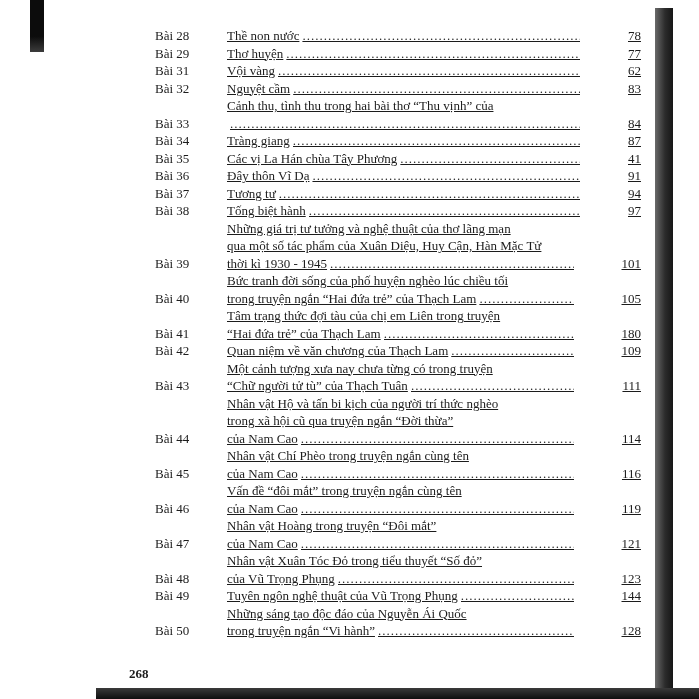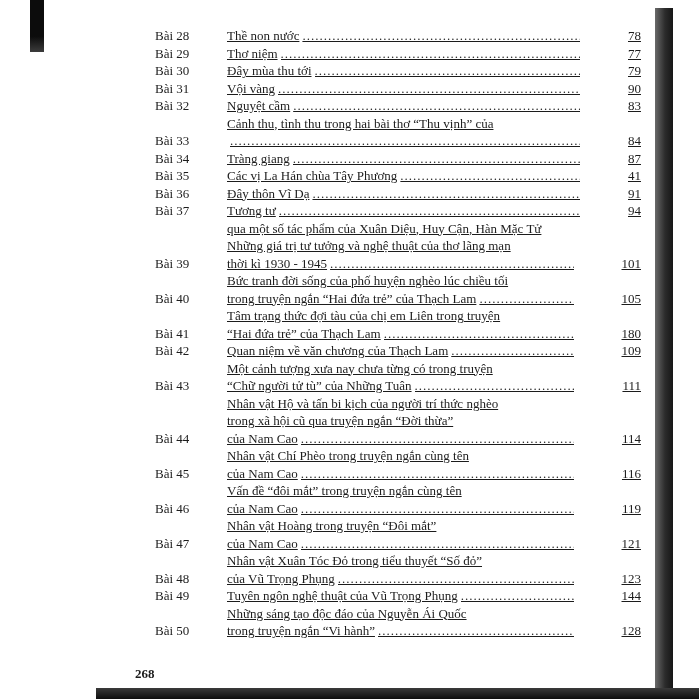--- a/index.html
+++ b/index.html
@@ -63,21 +63,21 @@
     content: "....................................................................................................................................";
     letter-spacing: 1px;
   }
   .pagenum {
     flex: 0 0 auto;
     white-space: nowrap;
     margin-left: 46px;
   }
   .footer-page-number {
     position: absolute;
-    left: 135px;
+    left: 129px;
     top: 666px;
     font-size: 13px;
     font-weight: bold;
     color: #1c1c1c;
   }
   .edge {
     position: absolute;
     pointer-events: none;
   }
   .edge-topleft {
@@ -115,43 +115,33 @@
               <span class="title">Thề non nước</span>
               <span class="leader"></span>
               <span class="pagenum">78</span>
             </div>
           </div>
         </div>
         <div class="entry">
           <div class="label">Bài 29</div>
           <div class="content">
             <div class="line">
-              <span class="title">Thơ niệm</span>
+              <span class="title">Thơ huyện</span>
               <span class="leader"></span>
               <span class="pagenum">77</span>
             </div>
           </div>
         </div>
         <div class="entry">
-          <div class="label">Bài 30</div>
-          <div class="content">
-            <div class="line">
-              <span class="title">Đây mùa thu tới</span>
-              <span class="leader"></span>
-              <span class="pagenum">79</span>
-            </div>
-          </div>
-        </div>
-        <div class="entry">
           <div class="label">Bài 31</div>
           <div class="content">
             <div class="line">
               <span class="title">Vội vàng</span>
               <span class="leader"></span>
-              <span class="pagenum">90</span>
+              <span class="pagenum">62</span>
             </div>
           </div>
         </div>
         <div class="entry">
           <div class="label">Bài 32</div>
           <div class="content">
             <div class="line">
               <span class="title">Nguyệt cầm</span>
               <span class="leader"></span>
               <span class="pagenum">83</span>
@@ -204,29 +194,39 @@
           <div class="label">Bài 37</div>
           <div class="content">
             <div class="line">
               <span class="title">Tương tư</span>
               <span class="leader"></span>
               <span class="pagenum">94</span>
             </div>
           </div>
         </div>
         <div class="entry">
+          <div class="label">Bài 38</div>
+          <div class="content">
+            <div class="line">
+              <span class="title">Tống biệt hành</span>
+              <span class="leader"></span>
+              <span class="pagenum">97</span>
+            </div>
+          </div>
+        </div>
+        <div class="entry">
           <div class="label">Bài 39</div>
           <div class="content">
             <div class="line">
+              <span class="title">Những giá trị tư tưởng và nghệ thuật của thơ lãng mạn</span>
+            </div>
+            <div class="line">
               <span class="title">qua một số tác phẩm của Xuân Diệu, Huy Cận, Hàn Mặc Tử</span>
             </div>
             <div class="line">
-              <span class="title">Những giá trị tư tưởng và nghệ thuật của thơ lãng mạn</span>
-            </div>
-            <div class="line">
               <span class="title">thời kì 1930 - 1945</span>
               <span class="leader"></span>
               <span class="pagenum">101</span>
             </div>
           </div>
         </div>
         <div class="entry">
           <div class="label">Bài 40</div>
           <div class="content">
             <div class="line">
@@ -262,21 +262,21 @@
             </div>
           </div>
         </div>
         <div class="entry">
           <div class="label">Bài 43</div>
           <div class="content">
             <div class="line">
               <span class="title">Một cảnh tượng xưa nay chưa từng có trong truyện</span>
             </div>
             <div class="line">
-              <span class="title">“Chữ người tử tù” của Những Tuân</span>
+              <span class="title">“Chữ người tử tù” của Thạch Tuân</span>
               <span class="leader"></span>
               <span class="pagenum">111</span>
             </div>
           </div>
         </div>
         <div class="entry">
           <div class="label">Bài 44</div>
           <div class="content">
             <div class="line">
               <span class="title">Nhân vật Hộ và tấn bi kịch của người trí thức nghèo</span>

